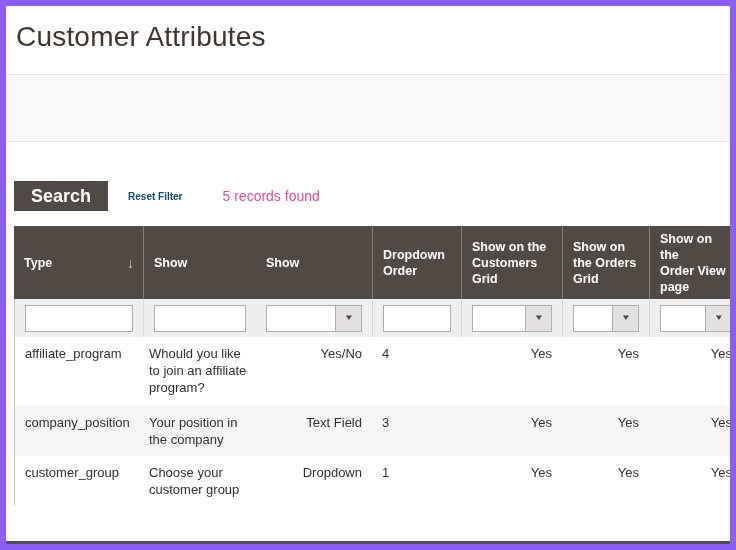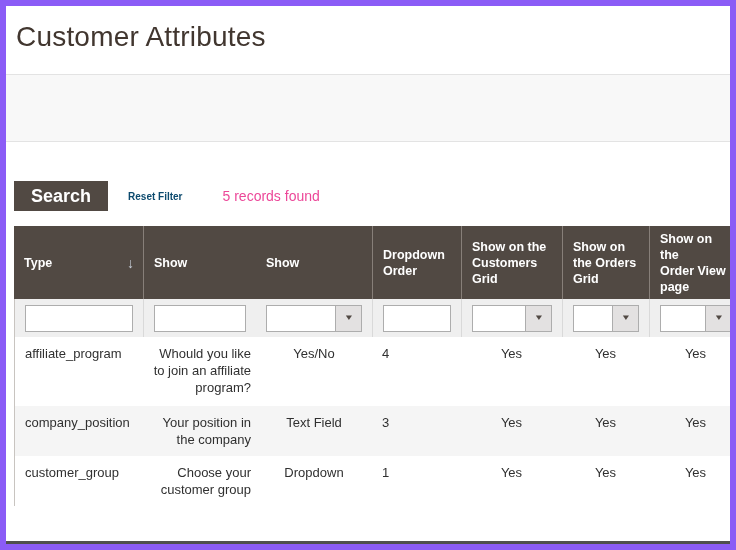--- a/index.html
+++ b/index.html
@@ -43,25 +43,25 @@
              background:#FFFFFF; font-family:"Liberation Sans",sans-serif; }
   .f-select { display:flex; height:27px; border:1px solid #ADADAD; background:#FFFFFF;
               align-items:stretch; cursor:pointer; }
   .f-select-val { flex:1; font-size:13px; color:#303030; line-height:25px; padding-left:6px; }
   .f-select-btn { width:26px; background:#E3E1E1; border-left:1px solid #ADADAD;
                   display:flex; align-items:center; justify-content:center; }
   .f-select-btn .arrow { font-size:8px; color:#514943; transform:scaleX(1.3); line-height:1; }
 
   tbody td { font-size:13px; color:#303030; padding:8px 10px; vertical-align:top;
              line-height:17px; white-space:pre-line; background:#FFFFFF; }
-  tbody td.label-cell { padding-left:6px; padding-right:5px;text-align:right; }
+  tbody td.label-cell { padding-left:6px; padding-right:5px; }
   tbody tr { height:50px; }
   tbody tr:first-child { height:69px;padding-left:23px; }
   tbody tr:nth-child(even) td { background:#F5F5F5; }
-  td.al-center { text-align:center; }
+  td.al-center { text-align:right; }
   td.al-left { text-align:left; }
 
   .bottom-cut { position:absolute; left:0; bottom:0; width:100%; height:3px; background:#4F4F4F; }
 </style>
 </head>
 <body>
 
 <div class="viewport">
 
   <h1 class="page-title">Customer Attributes</h1>

